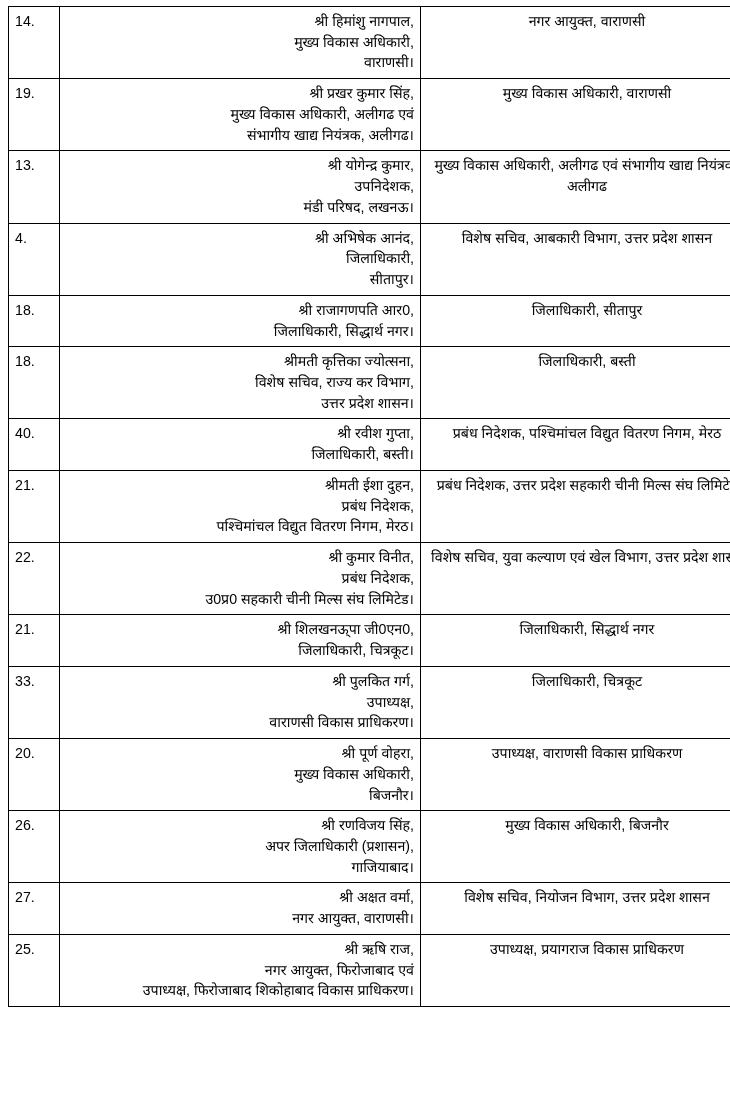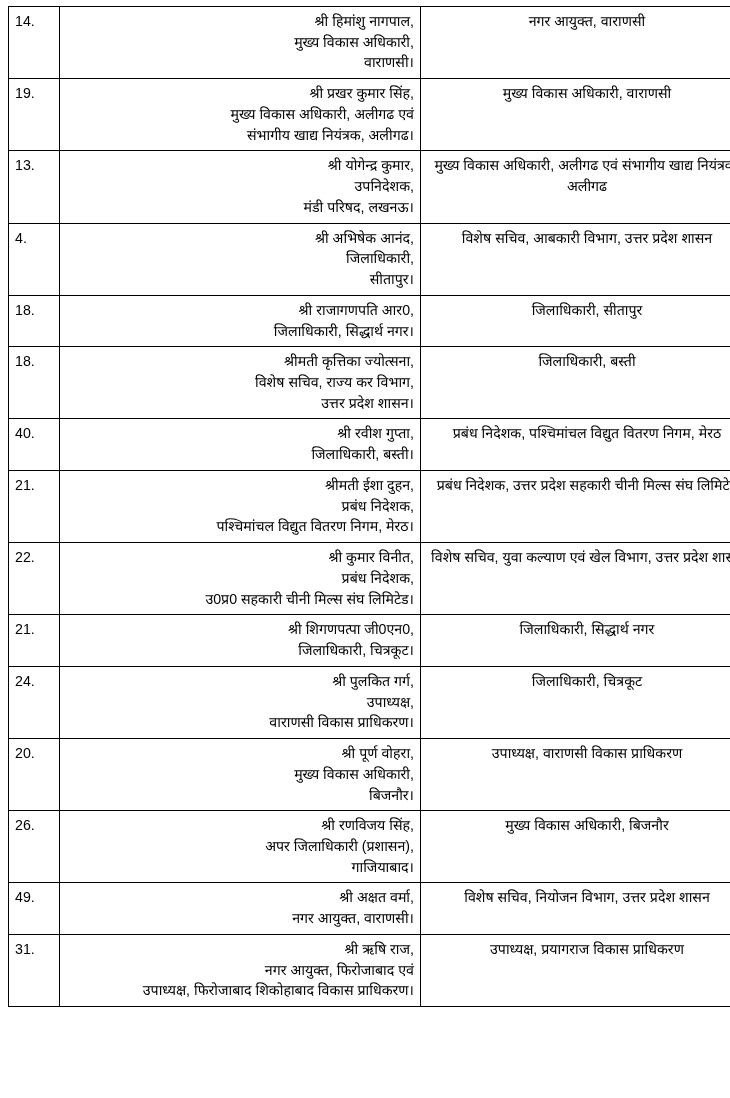--- a/index.html
+++ b/index.html
@@ -167,30 +167,30 @@
           <span class="line">उ0प्र0 सहकारी चीनी मिल्स संघ लिमिटेड।</span>
         </td>
         <td class="col-posting">
           <span class="posting-text">विशेष सचिव, युवा कल्याण एवं खेल विभाग, उत्तर प्रदेश शासन</span>
         </td>
       </tr>
 
       <tr>
         <td class="col-sno">21.</td>
         <td class="col-officer">
-          <span class="line">श्री शिगणपत्पा जी0एन0,</span>
+          <span class="line">श्री शिलखनऊ्पा जी0एन0,</span>
           <span class="line">जिलाधिकारी, चित्रकूट।</span>
         </td>
         <td class="col-posting">
           <span class="posting-text">जिलाधिकारी, सिद्धार्थ नगर</span>
         </td>
       </tr>
 
       <tr>
-        <td class="col-sno">24.</td>
+        <td class="col-sno">33.</td>
         <td class="col-officer">
           <span class="line">श्री पुलकित गर्ग,</span>
           <span class="line">उपाध्यक्ष,</span>
           <span class="line">वाराणसी विकास प्राधिकरण।</span>
         </td>
         <td class="col-posting">
           <span class="posting-text">जिलाधिकारी, चित्रकूट</span>
         </td>
       </tr>
 
@@ -212,32 +212,32 @@
           <span class="line">श्री रणविजय सिंह,</span>
           <span class="line">अपर जिलाधिकारी (प्रशासन),</span>
           <span class="line">गाजियाबाद।</span>
         </td>
         <td class="col-posting">
           <span class="posting-text">मुख्य विकास अधिकारी, बिजनौर</span>
         </td>
       </tr>
 
       <tr>
-        <td class="col-sno">49.</td>
+        <td class="col-sno">27.</td>
         <td class="col-officer">
           <span class="line">श्री अक्षत वर्मा,</span>
           <span class="line">नगर आयुक्त, वाराणसी।</span>
         </td>
         <td class="col-posting">
           <span class="posting-text">विशेष सचिव, नियोजन विभाग, उत्तर प्रदेश शासन</span>
         </td>
       </tr>
 
       <tr>
-        <td class="col-sno">31.</td>
+        <td class="col-sno">25.</td>
         <td class="col-officer">
           <span class="line">श्री ऋषि राज,</span>
           <span class="line">नगर आयुक्त, फिरोजाबाद एवं</span>
           <span class="line">उपाध्यक्ष, फिरोजाबाद शिकोहाबाद विकास प्राधिकरण।</span>
         </td>
         <td class="col-posting">
           <span class="posting-text">उपाध्यक्ष, प्रयागराज विकास प्राधिकरण</span>
         </td>
       </tr>
 

